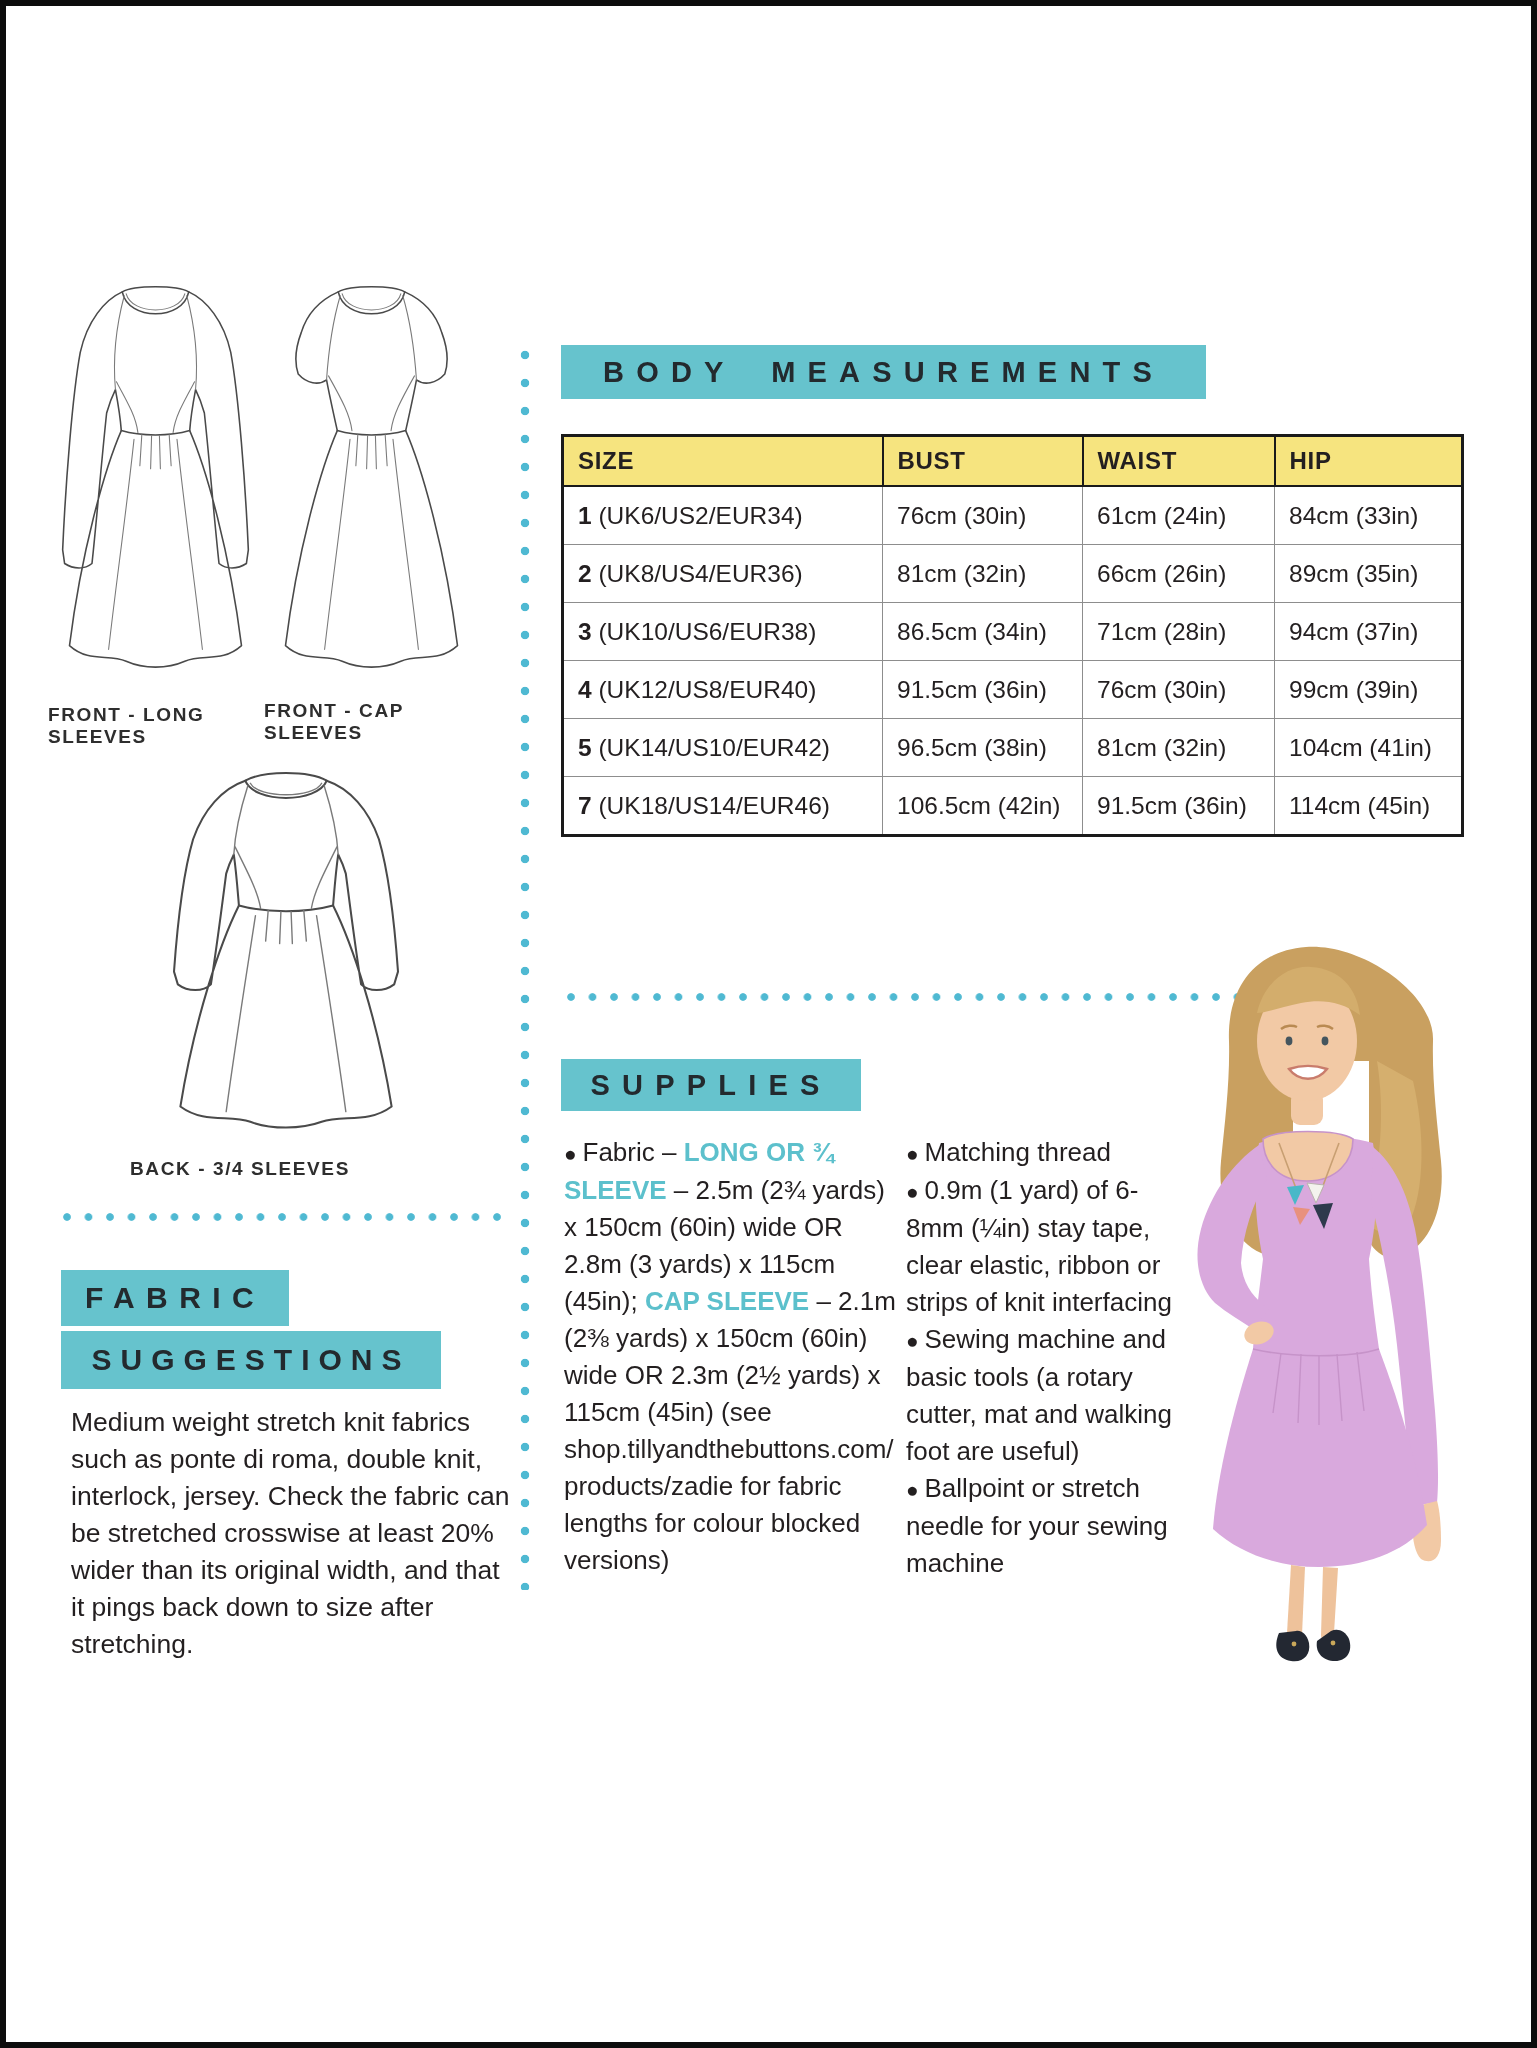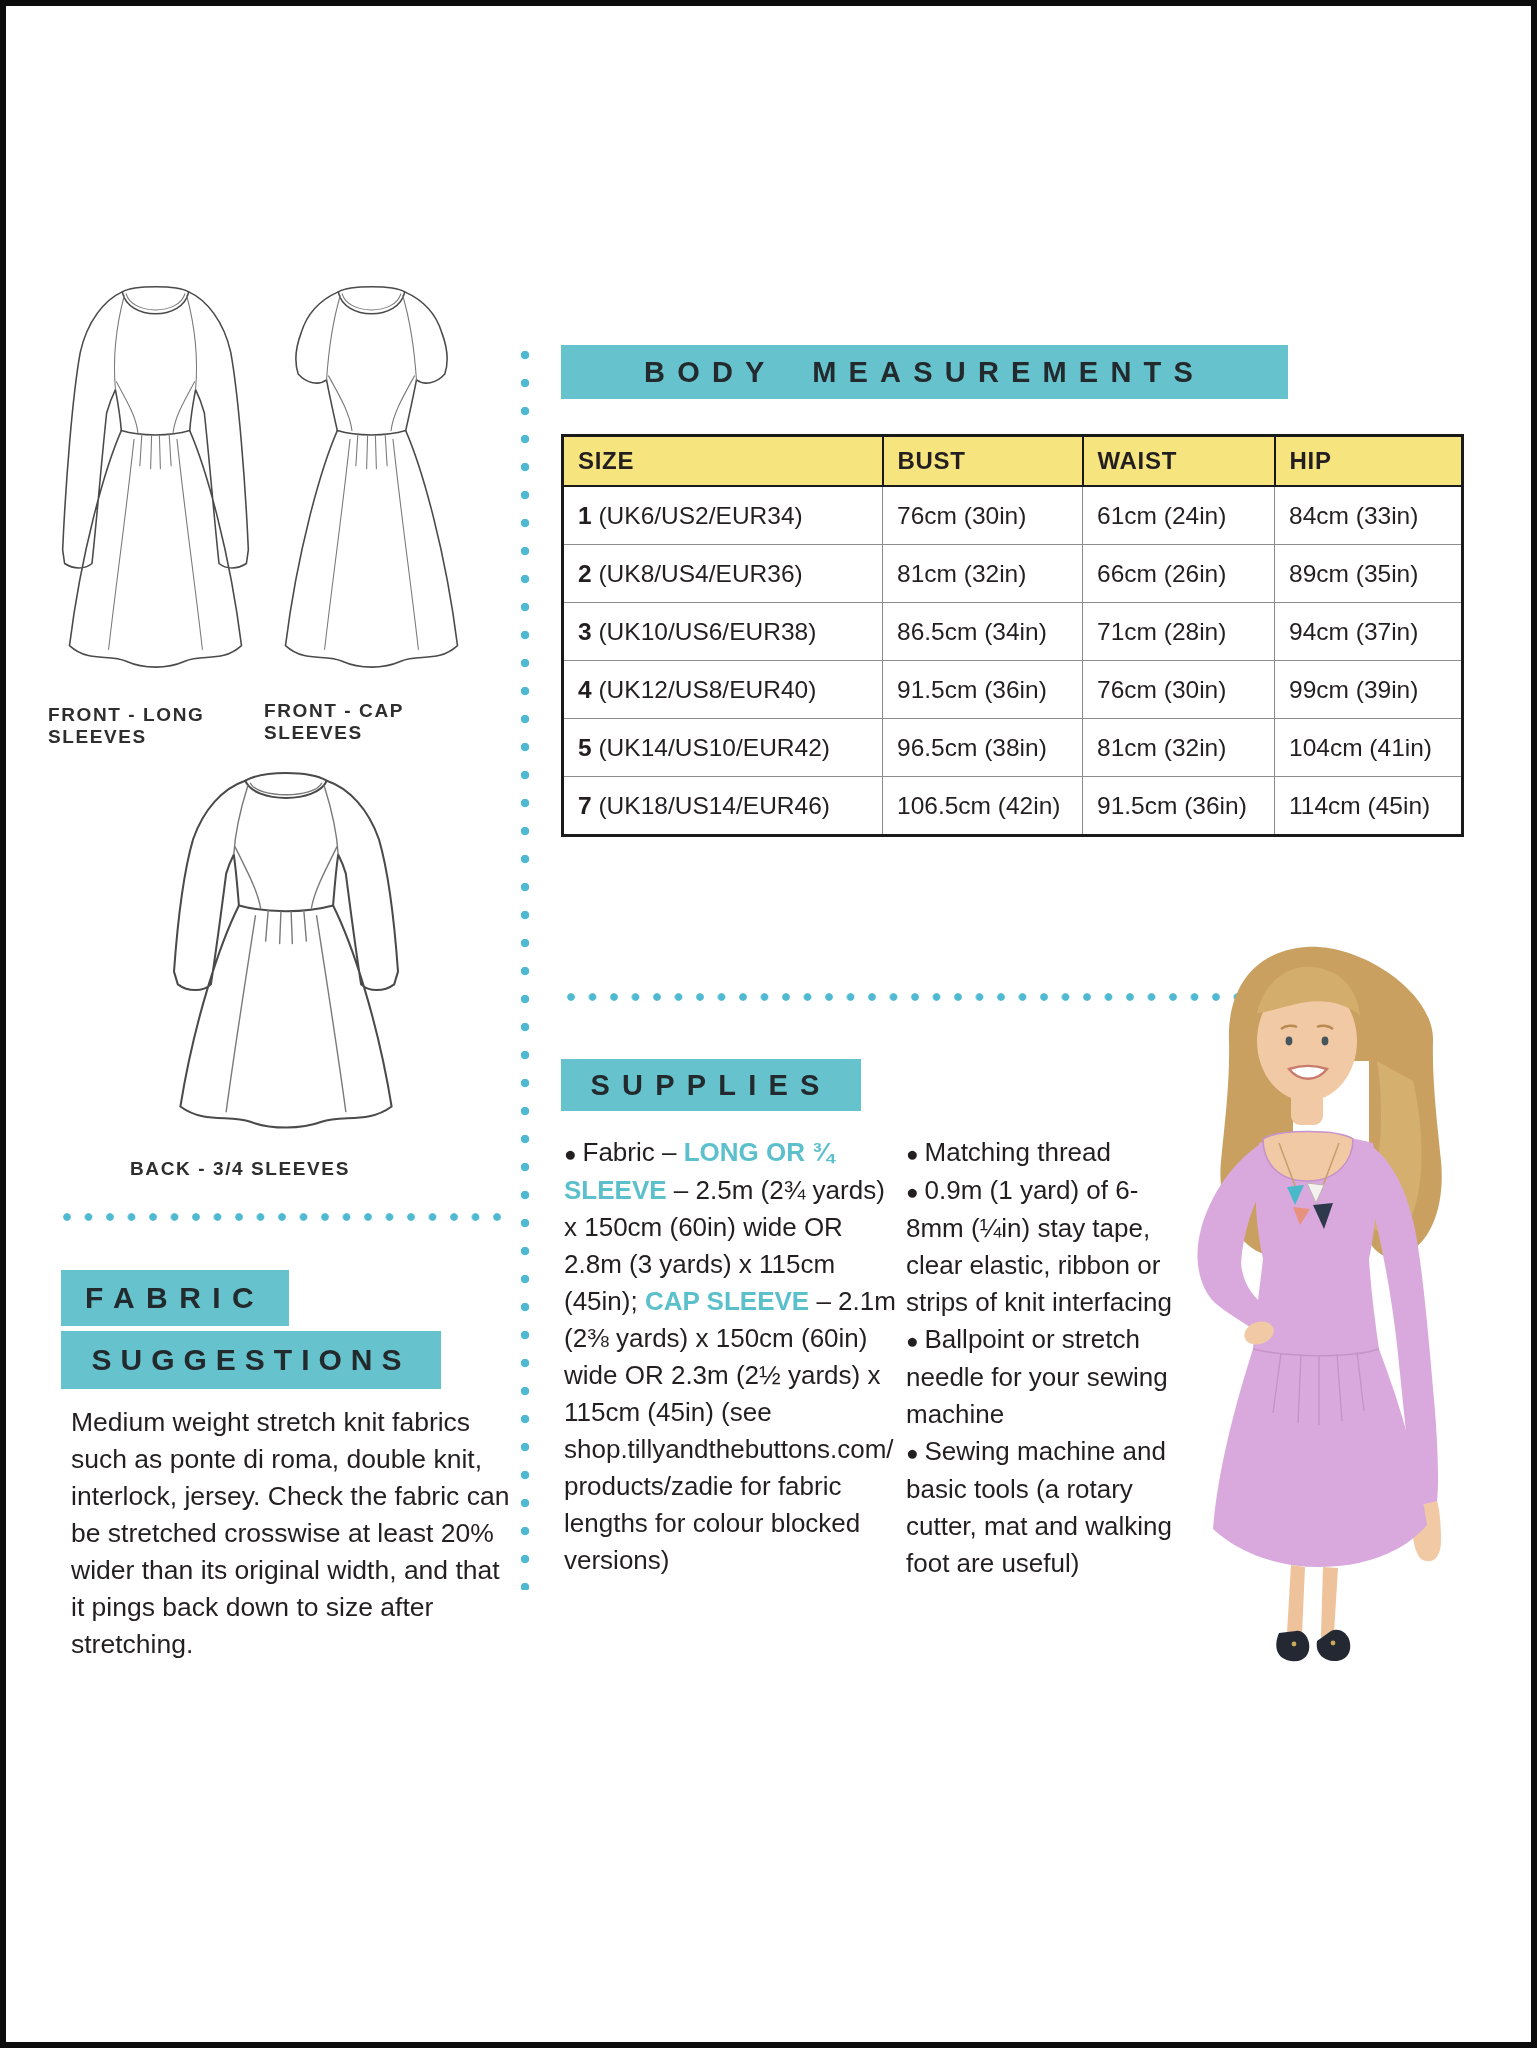--- a/index.html
+++ b/index.html
@@ -138,21 +138,21 @@
     <path class="light" d="M70,74 C82,98 88,110 90,122"></path>
     <path class="light" d="M150,74 C138,98 132,110 130,122"></path>
     <path d="M73,120 C95,126 125,126 147,120"></path>
     <path class="light" d="M96,124 L94,148 M106,125 L105,150 M114,125 L115,150 M124,124 L126,148"></path>
     <path class="light" d="M86,128 C78,180 70,230 63,282"></path>
     <path class="light" d="M134,128 C142,180 150,230 157,282"></path>
   </svg>
 
   <div class="abs drawing-label" style="left:124px;top:1152px;width:280px;">BACK - 3/4 SLEEVES</div>
 
-  <div class="abs banner" style="left:555px;top:339px;width:727px;height:54px;line-height:54px;font-size:29px;">BODY MEASUREMENTS</div>
+  <div class="abs banner" style="left:555px;top:339px;width:645px;height:54px;line-height:54px;font-size:29px;">BODY MEASUREMENTS</div>
 
   <table class="measure abs" style="left:555px;top:428px;">
     <colgroup>
       <col class="col-size">
         <col class="col-bust">
         <col class="col-waist">
         <col class="col-hip">
     </colgroup>
   <thead>
         <tr>
@@ -204,22 +204,22 @@
 
   <div class="abs banner" style="left:555px;top:1053px;width:300px;height:52px;line-height:52px;font-size:29px;">SUPPLIES</div>
 
   <div class="abs supply-col" style="left:558px;top:1128px;width:332px;">
       <div class="supply-item"><span class="bullet">● </span><span>Fabric – </span><span class="teal-strong">LONG OR ¾ SLEEVE</span><span> – 2.5m (2¾ yards) x 150cm (60in) wide OR 2.8m (3 yards) x 115cm (45in); </span><span class="teal-strong">CAP SLEEVE</span><span> – 2.1m (2⅜ yards) x 150cm (60in) wide OR 2.3m (2½ yards) x 115cm (45in) (see </span><span class="brk">shop.tillyandthebuttons.com/products/zadie</span><span> for fabric lengths for colour blocked versions)</span></div>
     </div>
 
   <div class="abs supply-col" style="left:900px;top:1128px;width:272px;">
       <div class="supply-item"><span class="bullet">● </span><span>Matching thread</span></div>
       <div class="supply-item"><span class="bullet">● </span><span>0.9m (1 yard) of 6-8mm (¼in) stay tape, clear elastic, ribbon or strips of knit interfacing</span></div>
+      <div class="supply-item"><span class="bullet">● </span><span>Sewing machine and basic tools (a rotary cutter, mat and walking foot are useful)</span></div>
       <div class="supply-item"><span class="bullet">● </span><span>Ballpoint or stretch needle for your sewing machine</span></div>
-      <div class="supply-item"><span class="bullet">● </span><span>Sewing machine and basic tools (a rotary cutter, mat and walking foot are useful)</span></div>
     </div>
 
   <div class="abs banner" style="left:55px;top:1264px;width:228px;height:56px;line-height:56px;font-size:30px;letter-spacing:0.38em;">FABRIC</div>
   <div class="abs banner" style="left:55px;top:1325px;width:380px;height:58px;line-height:58px;font-size:30px;letter-spacing:0.30em;">SUGGESTIONS</div>
   <div class="abs body-par" style="left:65px;top:1398px;width:448px;">Medium weight stretch knit fabrics such as ponte di roma, double knit, interlock, jersey. Check the fabric can be stretched crosswise at least 20% wider than its original width, and that it pings back down to size after stretching.</div>
 
   <svg class="abs" style="left:1135px;top:935px;" width="380" height="730" viewBox="0 0 380 730">
 
     <path fill="#c9a060" d="M165,6 C110,10 86,52 88,100 C89,140 84,180 80,220 C76,262 92,300 120,312 C134,318 146,312 152,300 L152,120 L228,120 L228,300 C234,312 248,322 264,314 C292,300 304,262 300,220 C296,180 291,140 292,100 C294,52 220,2 165,6 Z"></path>
     <path fill="#d5af6e" d="M236,120 C244,170 240,230 224,280 C238,296 256,296 268,282 C284,250 284,190 272,140 Z"></path>

